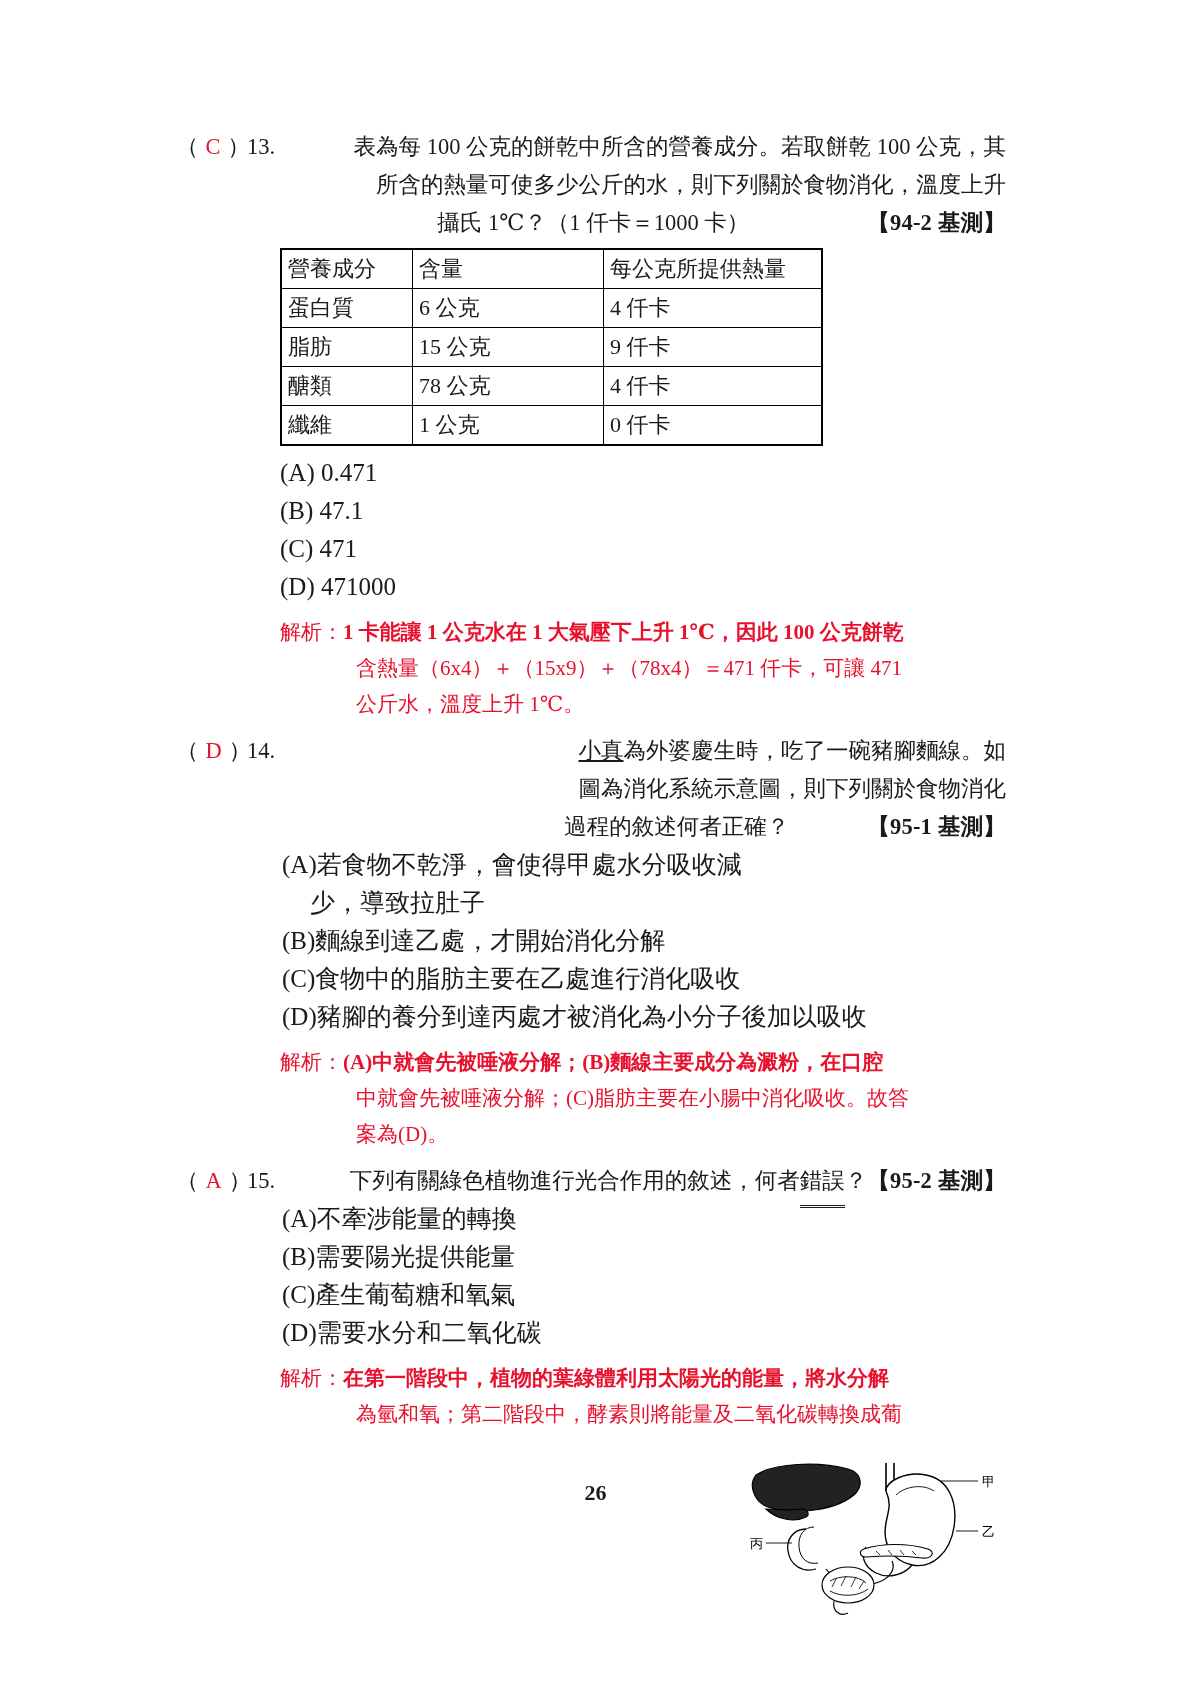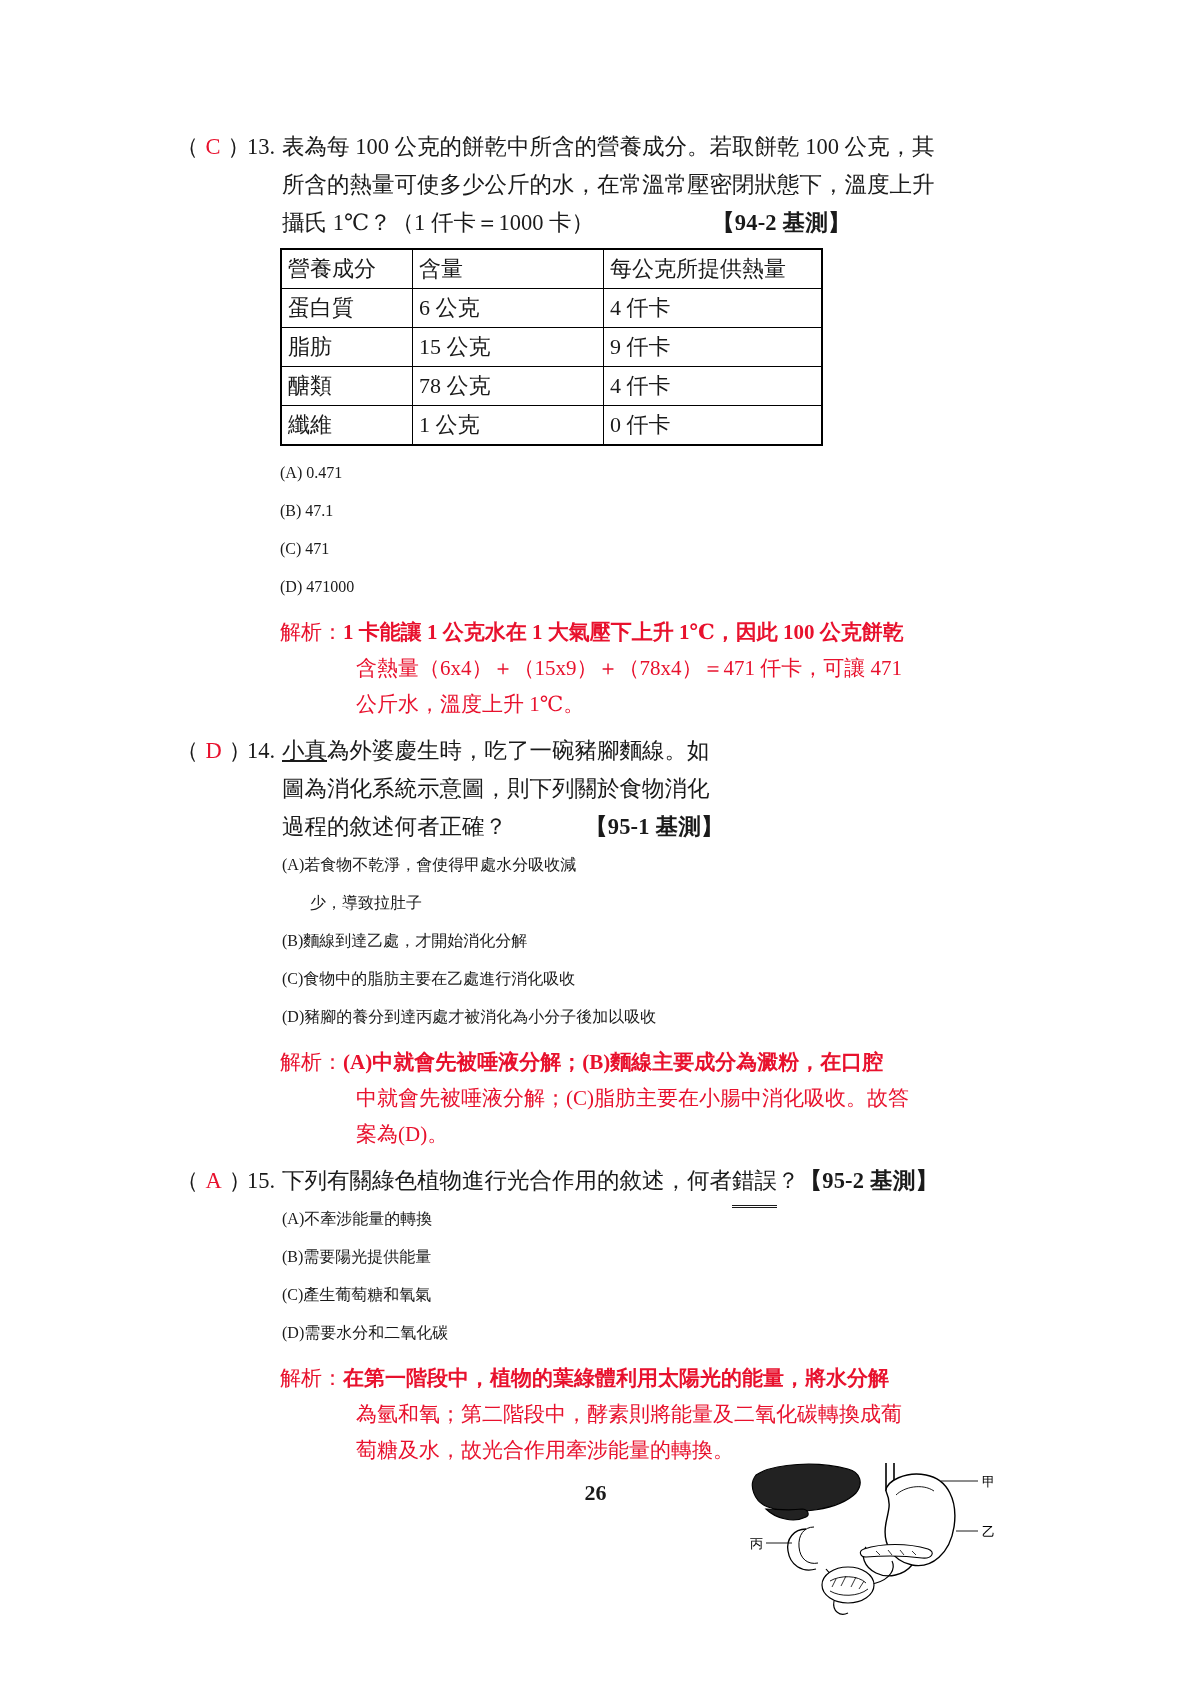--- a/index.html
+++ b/index.html
@@ -54,39 +54,39 @@
     flex: 0 0 auto;
     width: 38px;
     text-align: center;
     padding-right: 2px;
   }
   .qbody {
     flex: 1 1 auto;
     font-size: 22.5px;
     line-height: 38px;
   }
-  .qline { white-space: nowrap; }
+  .qline { white-space: nowrap; text-align: right; }
   .indent-body { margin-left: 104px; }
 
   .src {
     font-weight: bold;
     letter-spacing: 0.2px;
   }
   .spacer-wide { display:inline-block; width: 118px; }
   .spacer-mid  { display:inline-block; width: 78px; }
 
   .underline-name { text-decoration: underline; text-underline-offset: 2px; }
   .dotted-emph {
     border-bottom: 3px double #1a1a1a;
     padding-bottom: 12px;
   }
 
   
   .opt {
-    font-size: 16px;
+    font-size: 25px;
     line-height: 38px;
     white-space: nowrap;
   }
   .opt-cont { padding-left: 28px; }
 
   
   .explain {
     color: #e8112d;
     font-size: 21px;
     line-height: 36px;
@@ -145,21 +145,21 @@
 
 <div class="page">
   <div class="content">
 
     <div class="qblock">
       <div class="qhead">
         <div class="ansbox">（<span class="ansletter">C</span>）</div>
         <div class="qnum">13.</div>
         <div class="qbody">
           <div class="qline">表為每 100 公克的餅乾中所含的營養成分。若取餅乾 100 公克，其</div>
-          <div class="qline">所含的熱量可使多少公斤的水，在常溫常壓密閉狀態下，溫度上升</div>
+          <div class="qline">所含的熱量可使多少公斤的水，則下列關於食物消化，溫度上升</div>
           <div class="qline">
             <span>攝氏 1℃？（1 仟卡＝1000 卡）</span><span class="spacer-wide"></span><span class="src">【94-2 基測】</span>
           </div>
         </div>
       </div>
 
       <table class="nutri">
         <tbody>
           <tr>
             <td>營養成分</td>
@@ -293,20 +293,19 @@
           <div class="opt">(D)需要水分和二氧化碳</div>
         </div>
       </div>
 
       <div class="explain indent-body">
         <div class="ex-line">
           <span class="ex-label">解析：</span>
           <span class="ex-text">在第一階段中，植物的葉綠體利用太陽光的能量，將水分解</span>
         </div>
         <div class="ex-hang">為氫和氧；第二階段中，酵素則將能量及二氧化碳轉換成葡</div>
-        <div class="ex-hang">萄糖及水，故光合作用牽涉能量的轉換。</div>
       </div>
     </div>
 
   </div>
 
   <div class="pageno">26</div>
 </div>
 
 </body></html>

